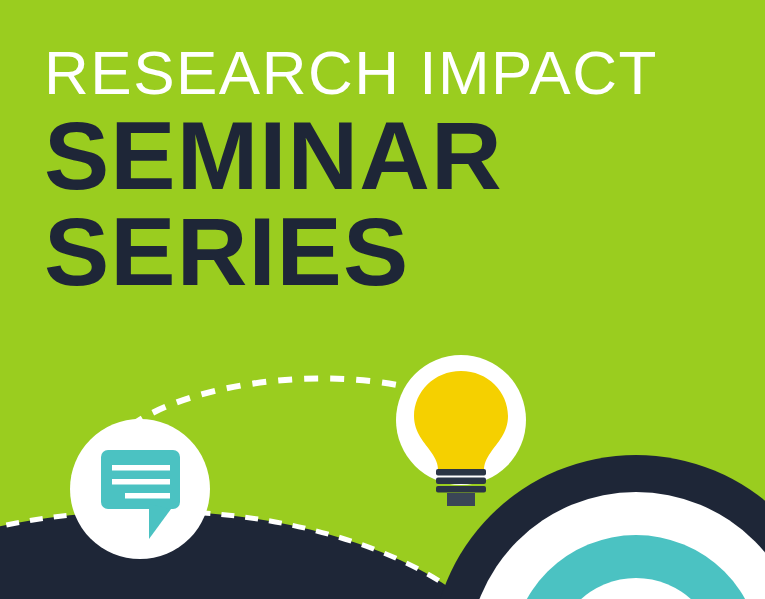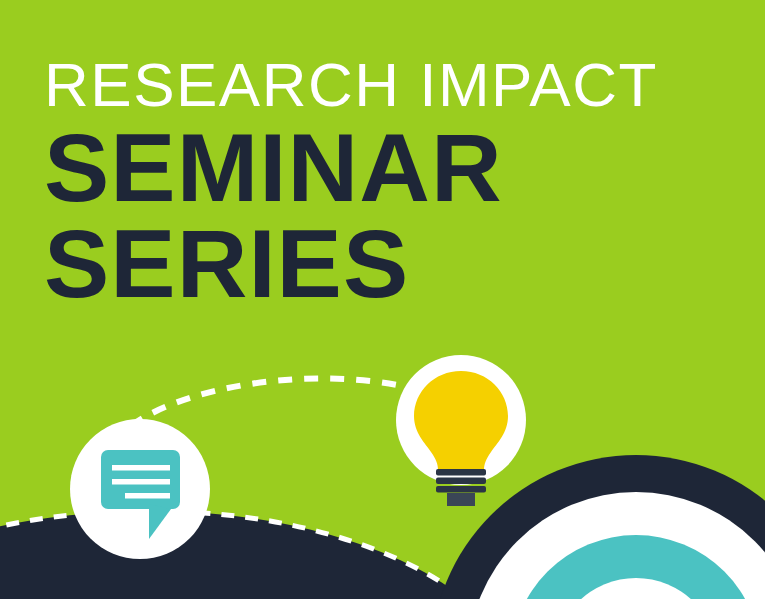--- a/index.html
+++ b/index.html
@@ -21,21 +21,21 @@
     position: absolute;
     left: 0;
     top: 0;
     width: 765px;
     height: 599px;
     display: block;
   }
   .title-block {
     position: absolute;
     left: 44px;
-    top: 56px;
+    top: 44px;
     width: 700px;
     z-index: 5;
     pointer-events: none;
   }
   .line-1 {
     font-family: "Liberation Sans", sans-serif;
     font-weight: 300;
     font-size: 62px;
     letter-spacing: 1.5px;
     line-height: 0.95;

